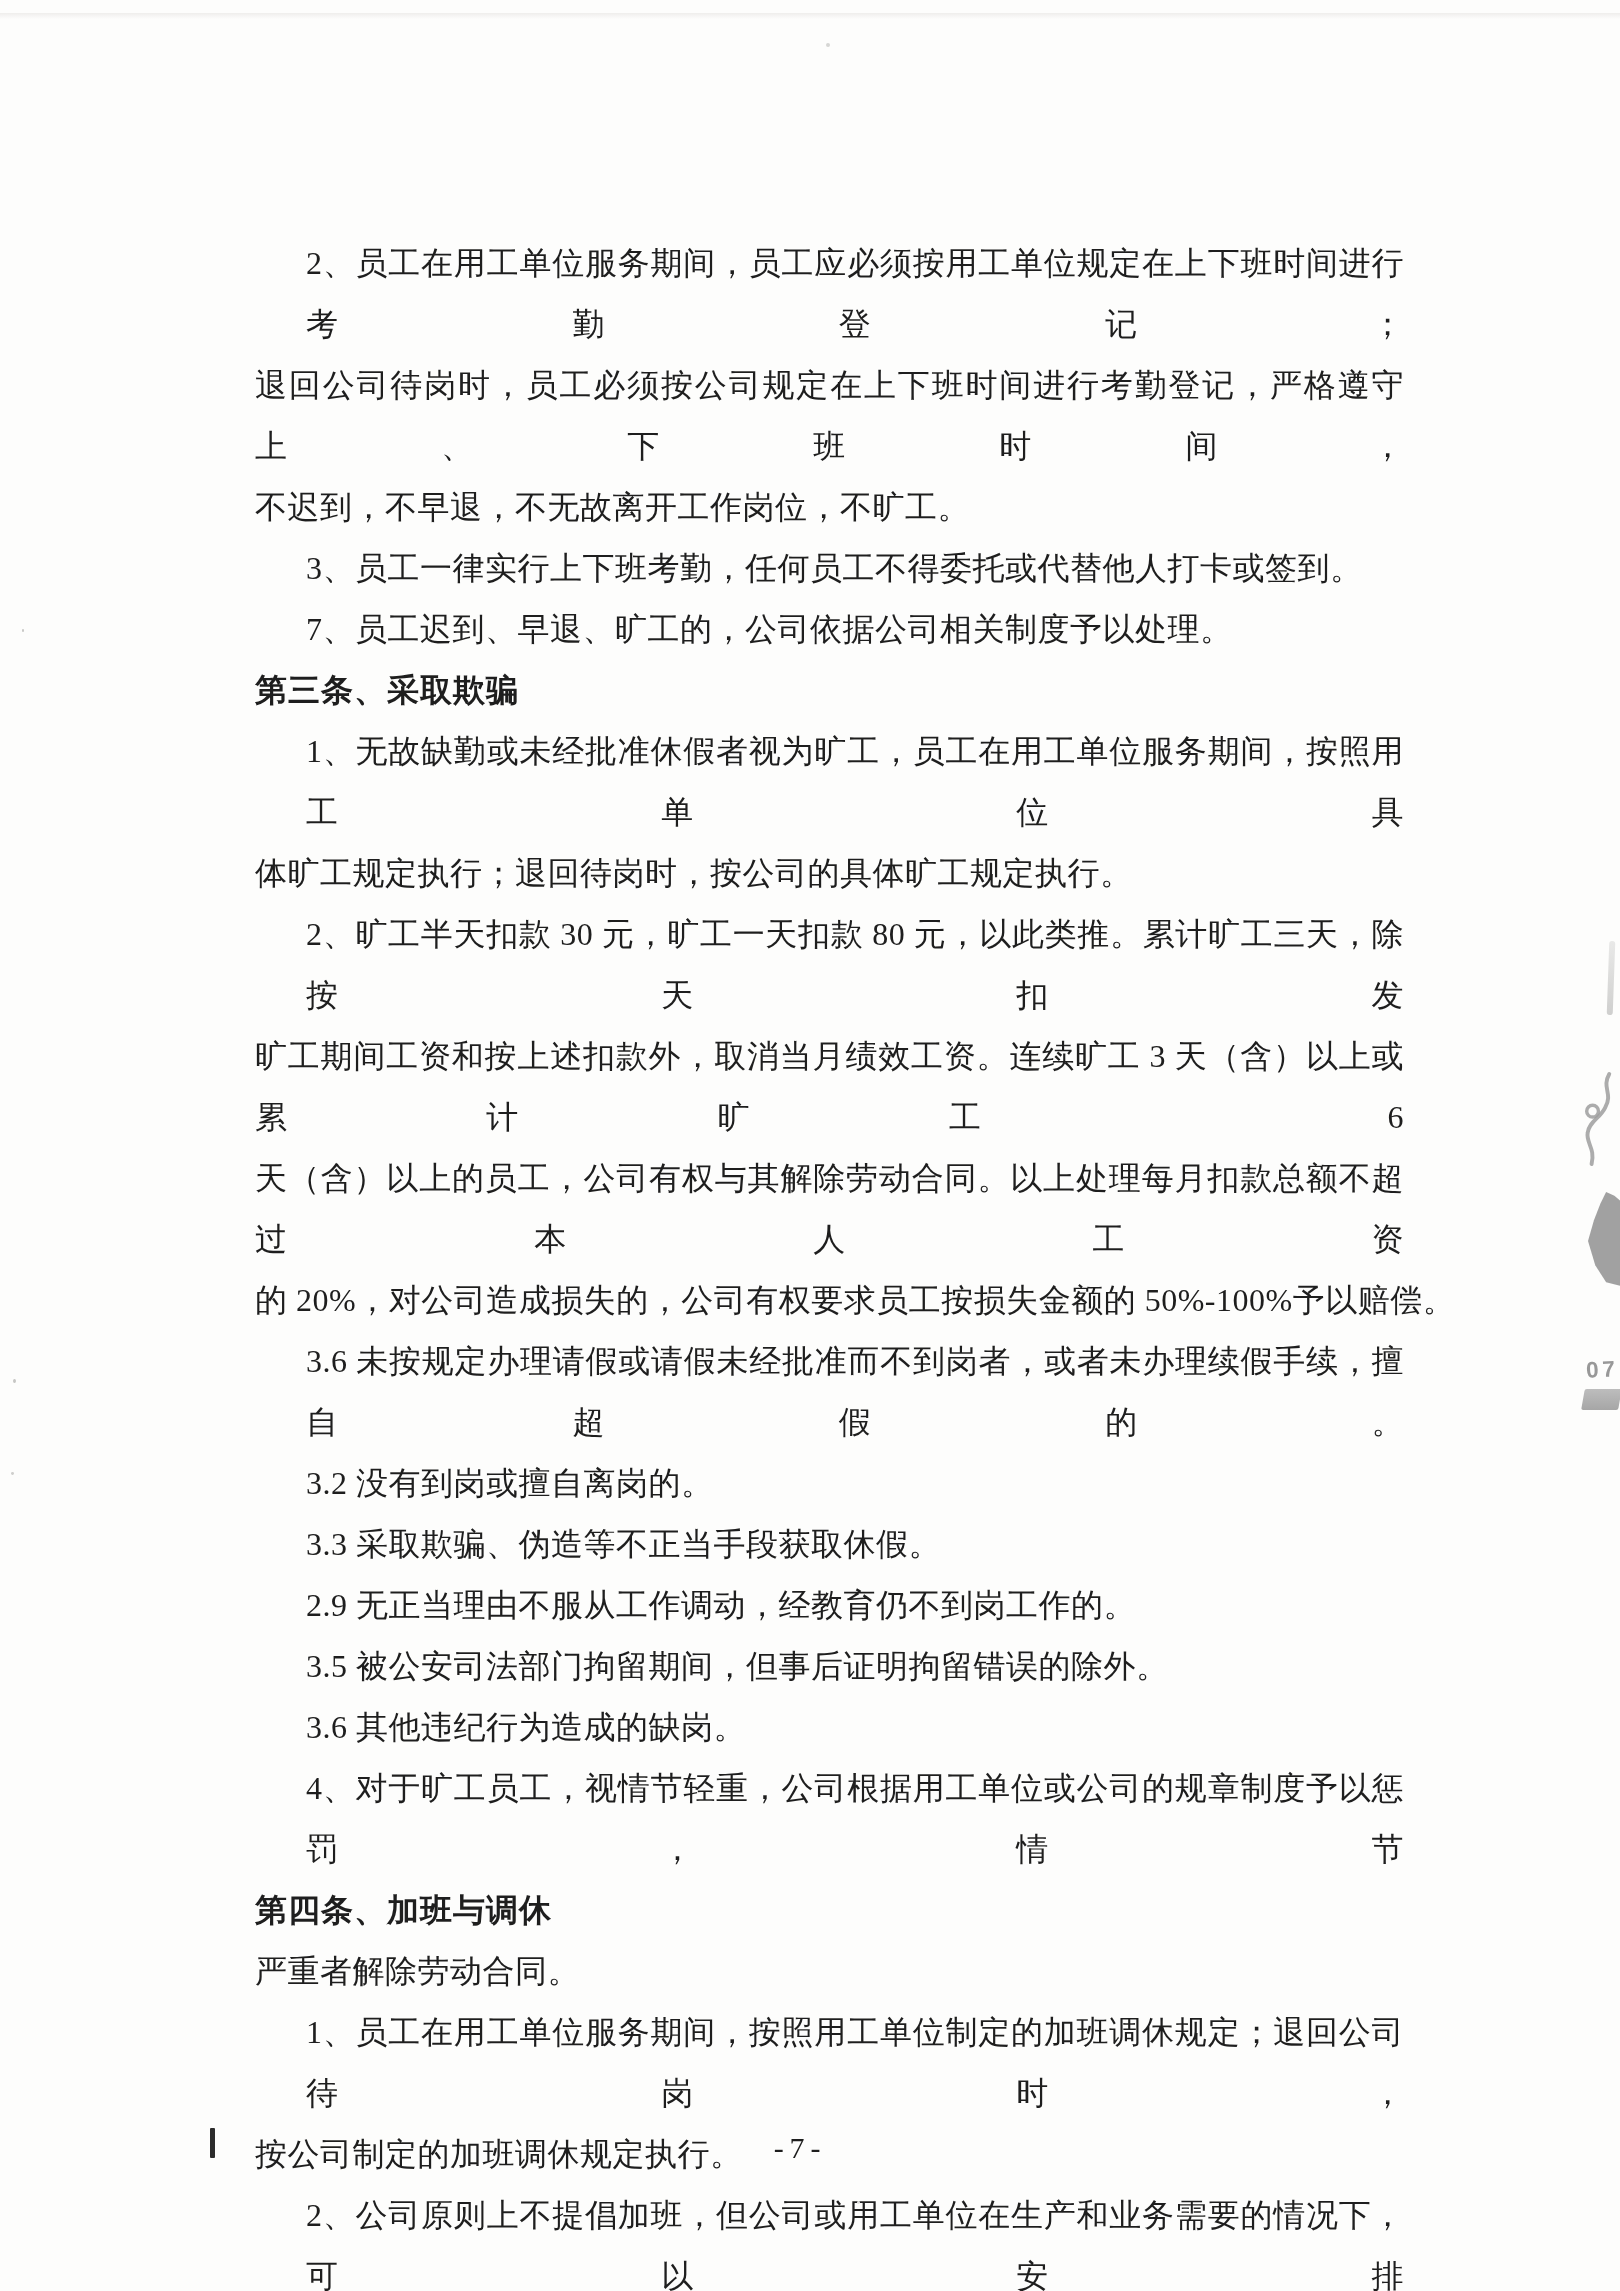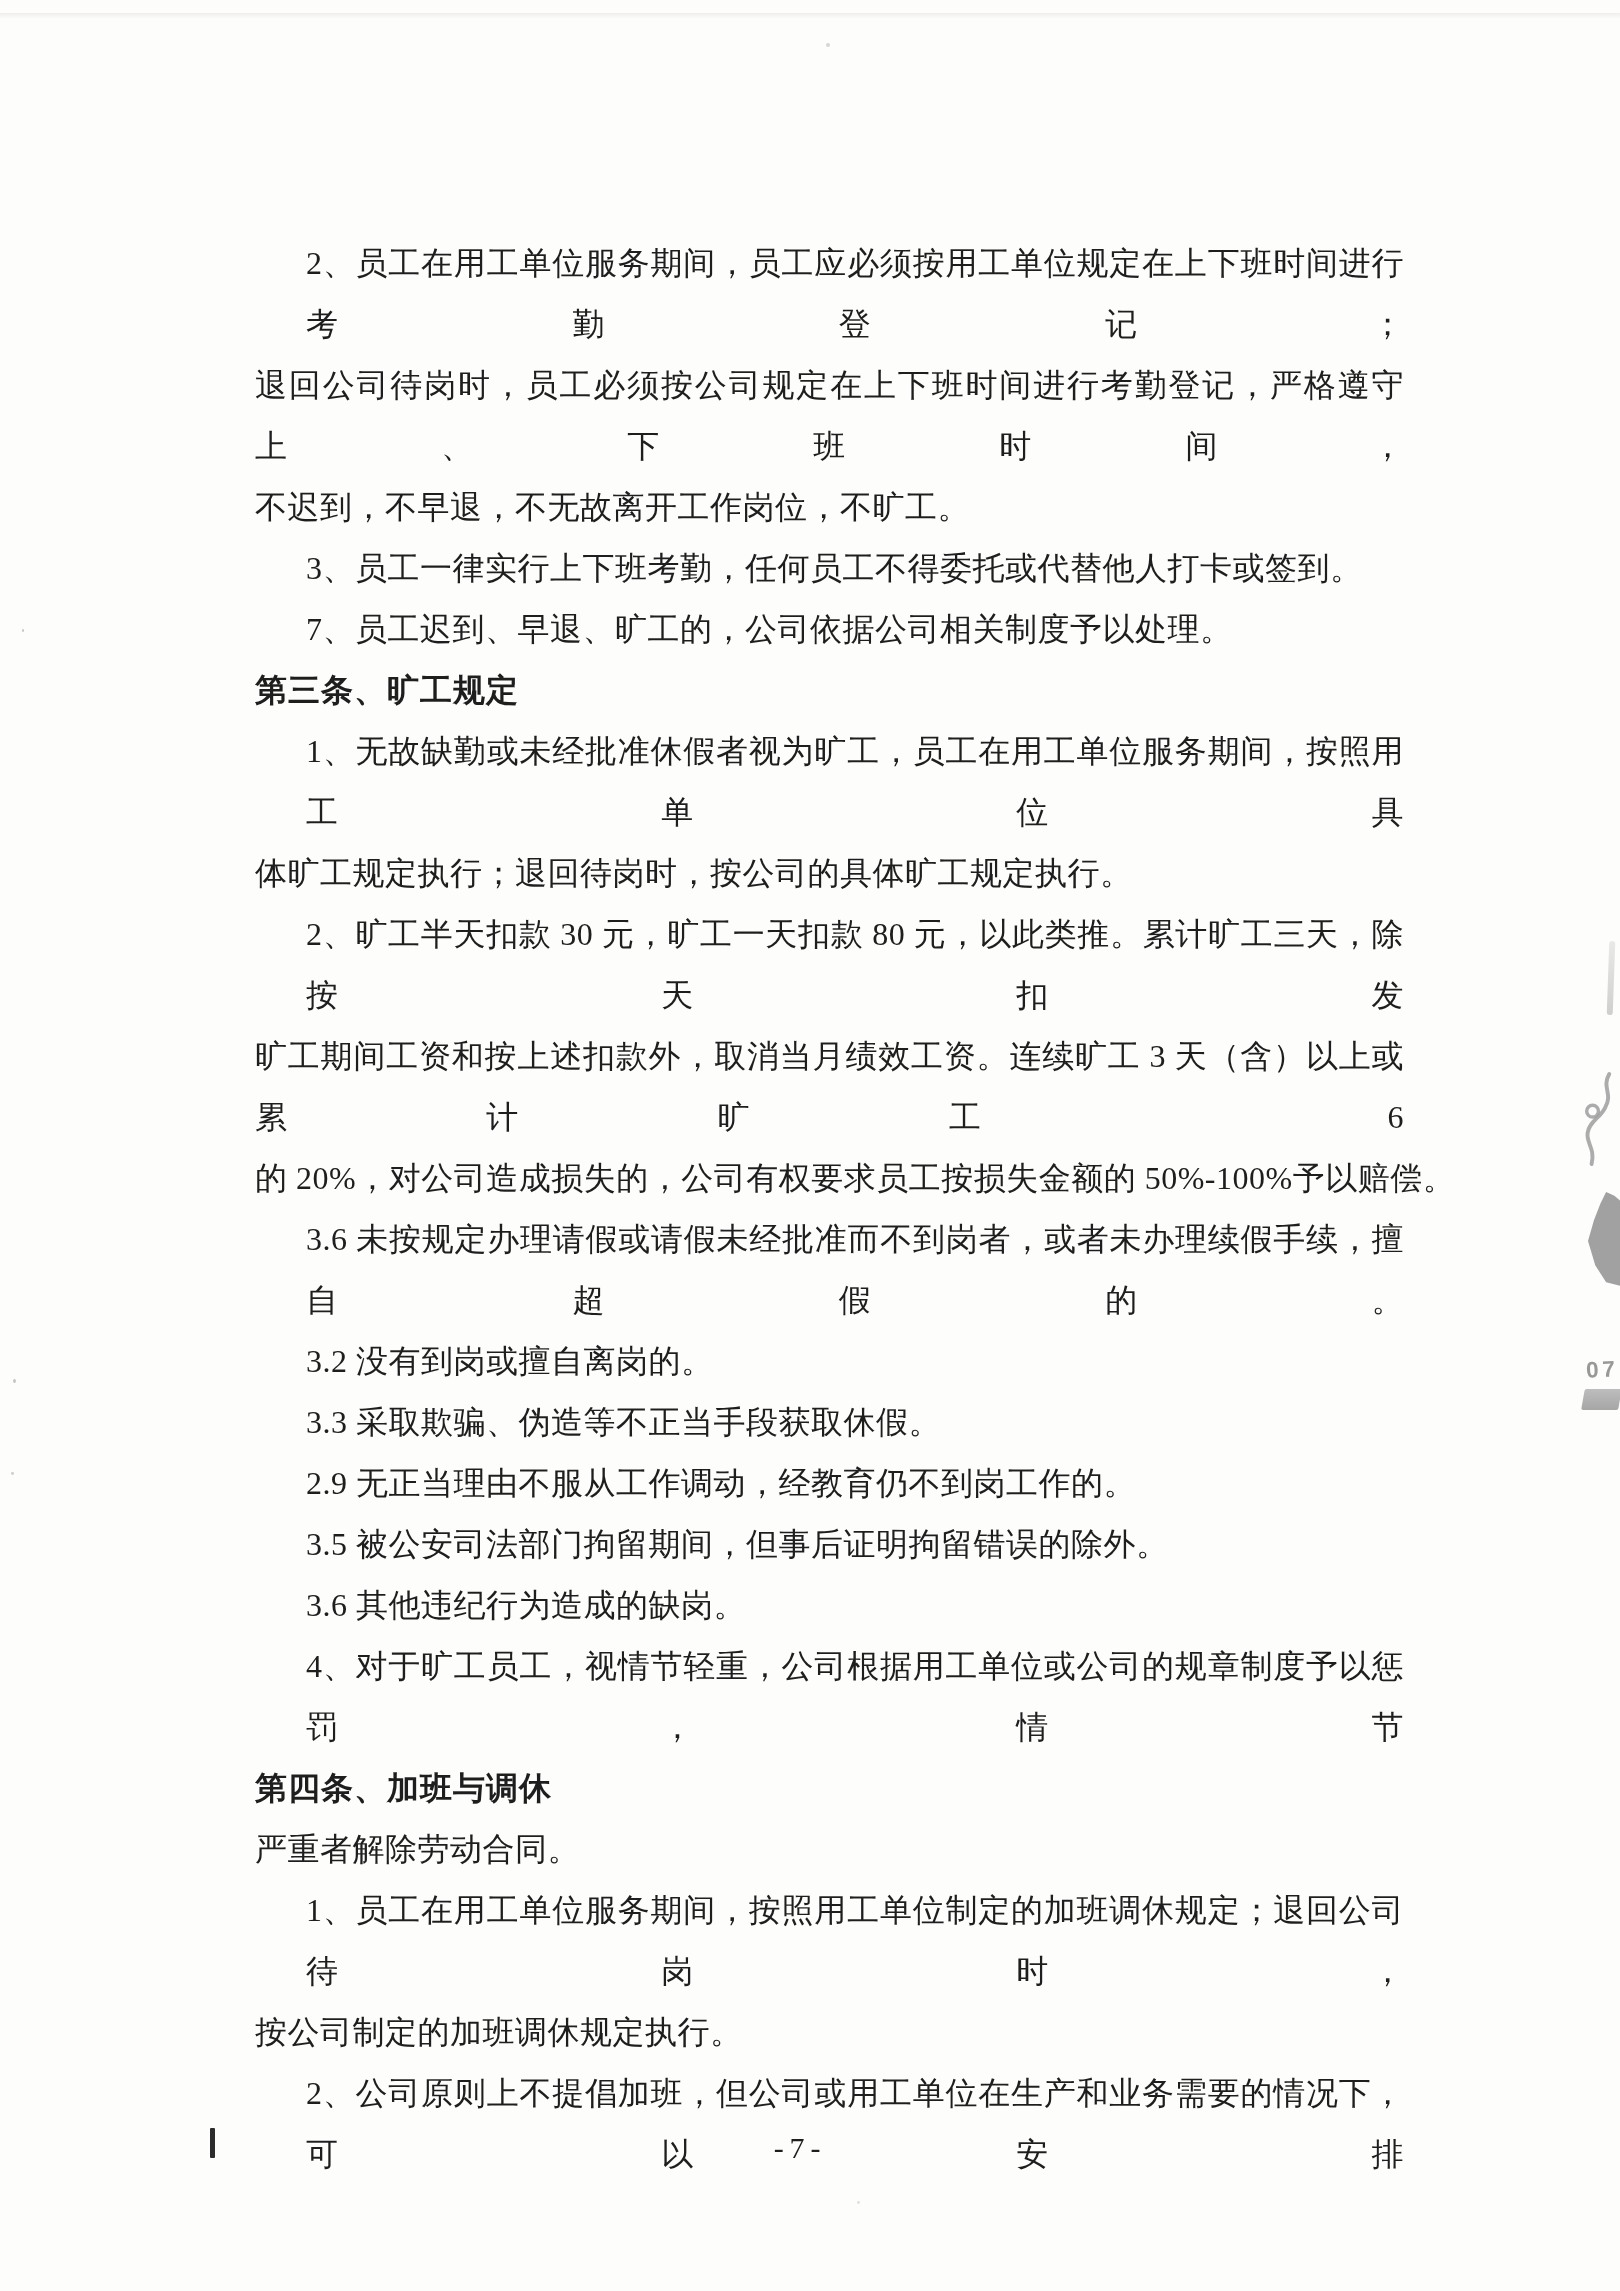--- a/index.html
+++ b/index.html
@@ -108,25 +108,26 @@
 <div class="page">
 
   <div class="scanband"></div>
 
   <div class="textblock" id="textblock">
       <div class="ln first just">2、员工在用工单位服务期间，员工应必须按用工单位规定在上下班时间进行考勤登记；</div>
       <div class="ln cont just">退回公司待岗时，员工必须按公司规定在上下班时间进行考勤登记，严格遵守上、下班时间，</div>
       <div class="ln cont">不迟到，不早退，不无故离开工作岗位，不旷工。</div>
       <div class="ln first">3、员工一律实行上下班考勤，任何员工不得委托或代替他人打卡或签到。</div>
       <div class="ln first">7、员工迟到、早退、旷工的，公司依据公司相关制度予以处理。</div>
-      <div class="ln head">第三条、旷工规定</div>
+      <div class="ln head">第三条、采取欺骗</div>
       <div class="ln first just">1、无故缺勤或未经批准休假者视为旷工，员工在用工单位服务期间，按照用工单位具</div>
       <div class="ln cont">体旷工规定执行；退回待岗时，按公司的具体旷工规定执行。</div>
       <div class="ln first just">2、旷工半天扣款 30 元，旷工一天扣款 80 元，以此类推。累计旷工三天，除按天扣发</div>
       <div class="ln cont just">旷工期间工资和按上述扣款外，取消当月绩效工资。连续旷工 3 天（含）以上或累计旷工 6</div>
+      <div class="ln cont just">天（含）以上的员工，公司有权与其解除劳动合同。以上处理每月扣款总额不超过本人工资</div>
       <div class="ln cont">的 20%，对公司造成损失的，公司有权要求员工按损失金额的 50%-100%予以赔偿。</div>
       <div class="ln first just">3.6 未按规定办理请假或请假未经批准而不到岗者，或者未办理续假手续，擅自超假的。</div>
       <div class="ln first">3.2 没有到岗或擅自离岗的。</div>
       <div class="ln first">3.3 采取欺骗、伪造等不正当手段获取休假。</div>
       <div class="ln first">2.9 无正当理由不服从工作调动，经教育仍不到岗工作的。</div>
       <div class="ln first">3.5 被公安司法部门拘留期间，但事后证明拘留错误的除外。</div>
       <div class="ln first">3.6 其他违纪行为造成的缺岗。</div>
       <div class="ln first just">4、对于旷工员工，视情节轻重，公司根据用工单位或公司的规章制度予以惩罚，情节</div>
       <div class="ln head">第四条、加班与调休</div>
       <div class="ln cont">严重者解除劳动合同。</div>

